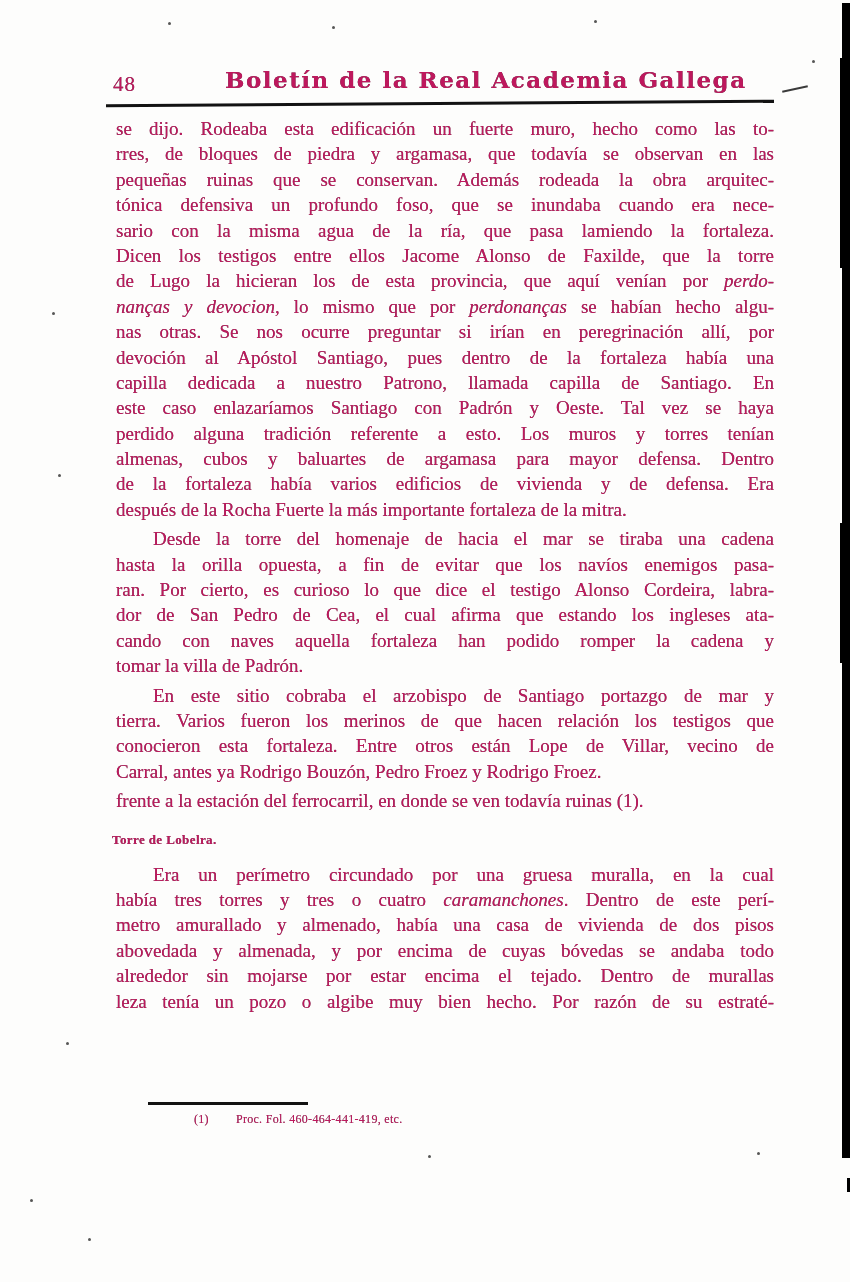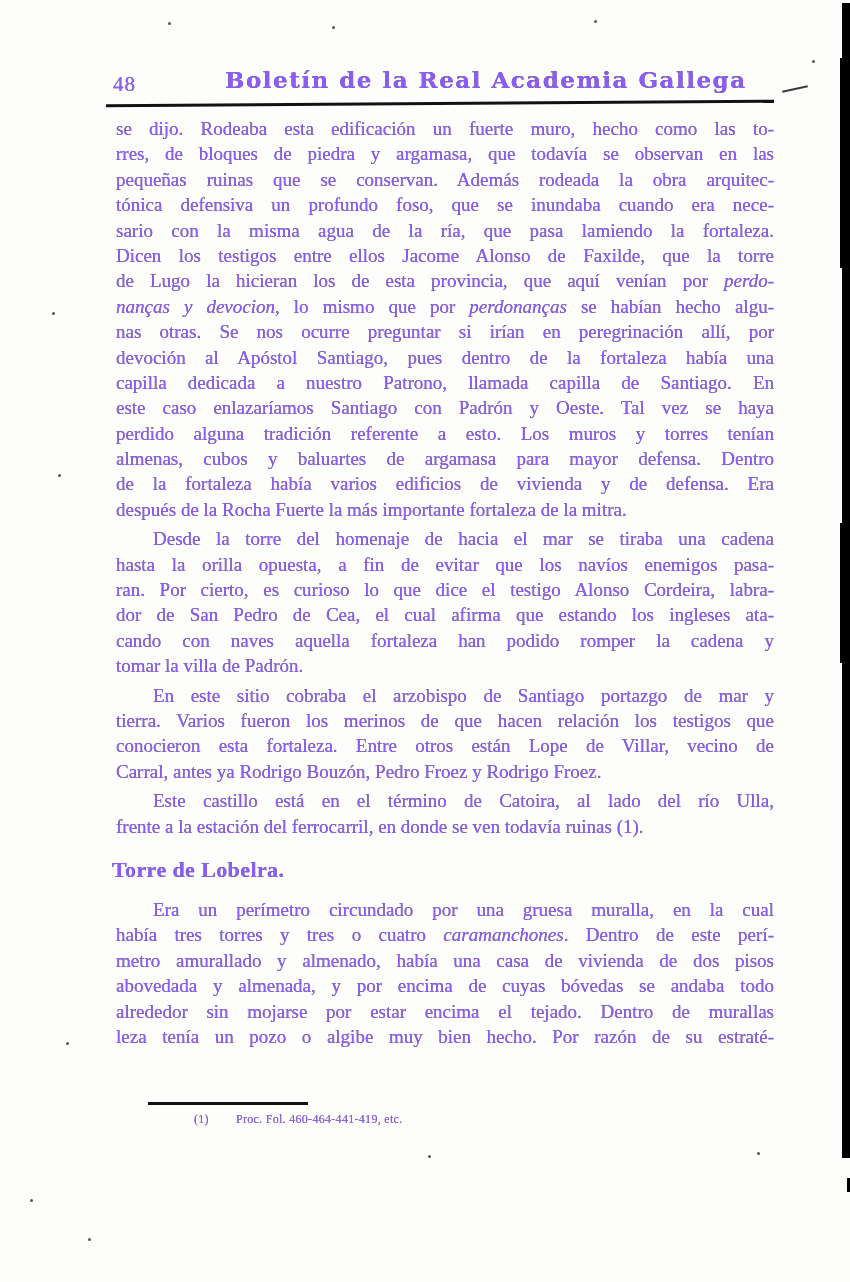--- a/index.html
+++ b/index.html
@@ -3,21 +3,21 @@
 <meta charset="utf-8">
 <style>
   html, body { margin: 0; padding: 0; background: #ffffff; }
   .page {
     position: relative;
     width: 850px;
     height: 1282px;
     background: #fdfdfc;
     overflow: hidden;
     font-family: "Liberation Serif", serif;
-    color: #8b5cf6;
+    color: #be185d;
   }
 
   
   .pagenum {
     position: absolute;
     left: 113px; top: 72px;
     font-size: 21px;
     letter-spacing: 1px;
     text-shadow: 0 0 0.5px rgba(0,0,0,.65);
   }
@@ -63,21 +63,21 @@
     text-align: justify;
     text-align-last: justify;
     overflow: hidden;
   }
   .line.ind { padding-left: 37px; }
   .line.end { text-align-last: left; }
   .line em { font-style: italic; }
   .section-heading {
     margin: 18px 0 14px 0;
     font-weight: bold;
-    font-size: 22px;
+    font-size: 13px;
     letter-spacing: 0.4px;
   }
 
   
   .foot-rule {
     position: absolute;
     left: 148px; top: 1102px;
     width: 160px; height: 3px;
     background: #121212;
   }
@@ -165,21 +165,20 @@
         <div class="line"><span>cando con naves aquella fortaleza han podido romper la cadena y</span></div>
         <div class="line end"><span>tomar la villa de Padrón.</span></div>
       </div>
       <div class="paragraph">
         <div class="line ind"><span>En este sitio cobraba el arzobispo de Santiago portazgo de mar y</span></div>
         <div class="line"><span>tierra. Varios fueron los merinos de que hacen relación los testigos que</span></div>
         <div class="line"><span>conocieron esta fortaleza. Entre otros están Lope de Villar, vecino de</span></div>
         <div class="line end"><span>Carral, antes ya Rodrigo Bouzón, Pedro Froez y Rodrigo Froez.</span></div>
       </div>
       <div class="paragraph">
-        <div class="line ind"><span>Este castillo está en el término de Catoira, al lado del río Ulla,</span></div>
         <div class="line end"><span>frente a la estación del ferrocarril, en donde se ven todavía ruinas (1).</span></div>
       </div>
       <div class="section-heading">Torre de Lobelra.</div>
       <div class="paragraph">
         <div class="line ind"><span>Era un perímetro circundado por una gruesa muralla, en la cual</span></div>
         <div class="line"><span>había tres torres y tres o cuatro </span><em>caramanchones</em><span>. Dentro de este perí-</span></div>
         <div class="line"><span>metro amurallado y almenado, había una casa de vivienda de dos pisos</span></div>
         <div class="line"><span>abovedada y almenada, y por encima de cuyas bóvedas se andaba todo</span></div>
         <div class="line"><span>alrededor sin mojarse por estar encima el tejado. Dentro de murallas</span></div>
         <div class="line"><span>leza tenía un pozo o algibe muy bien hecho. Por razón de su estraté-</span></div>

